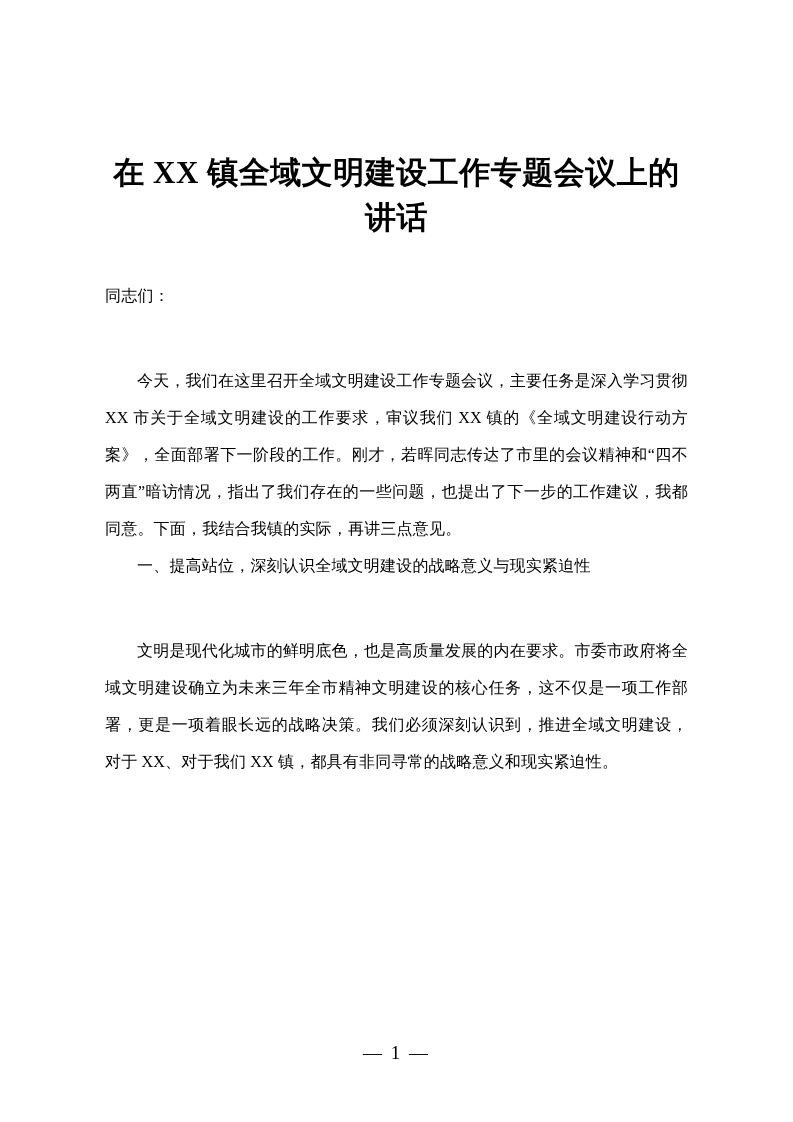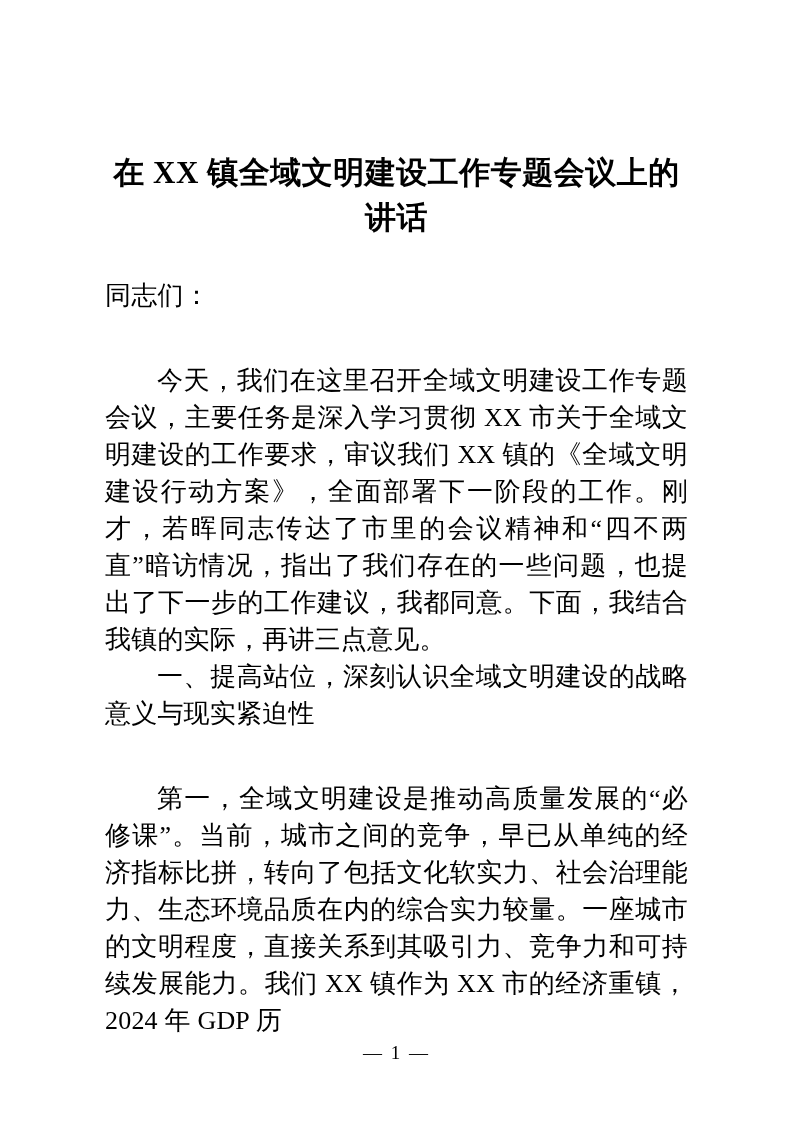--- a/index.html
+++ b/index.html
@@ -22,21 +22,21 @@
   }
   .doc-title {
     font-size: 31px;
     line-height: 45px;
     font-weight: bold;
     text-align: center;
     letter-spacing: 0.5px;
     margin-bottom: 37px;
   }
   .doc-body p {
-    font-size: 26px;
+    font-size: 16px;
     line-height: 37px;
     text-align: justify;
     text-justify: inter-character;
     letter-spacing: 0.2px;
   }
   .salutation {
     text-indent: 0;
   }
   .body-para {
     text-indent: 2em;
@@ -64,18 +64,18 @@
 
   <h1 class="doc-title">
     <span>在 XX 镇全域文明建设工作专题会议上的</span><br>
     <span>讲话</span>
   </h1>
 
   <div class="doc-body">
     <p class="salutation">同志们：</p>
     <p class="body-para">今天，我们在这里召开全域文明建设工作专题会议，主要任务是深入学习贯彻 XX 市关于全域文明建设的工作要求，审议我们 XX 镇的《全域文明建设行动方案》，全面部署下一阶段的工作。刚才，若晖同志传达了市里的会议精神和“四不两直”暗访情况，指出了我们存在的一些问题，也提出了下一步的工作建议，我都同意。下面，我结合我镇的实际，再讲三点意见。</p>
     <p class="heading-para">一、提高站位，深刻认识全域文明建设的战略意义与现实紧迫性</p>
-    <p class="body-para">第一，全域文明建设是推动高质量发展的“必修课”。当前，城市之间的竞争，早已从单纯的经济指标比拼，转向了包括文化软实力、社会治理能力、生态环境品质在内的综合实力较量。一座城市的文明程度，直接关系到其吸引力、竞争力和可持续发展能力。我们 XX 镇作为 XX 市的经济重镇，2024 年 GDP 历</p>
+    <p class="body-para">文明是现代化城市的鲜明底色，也是高质量发展的内在要求。市委市政府将全域文明建设确立为未来三年全市精神文明建设的核心任务，这不仅是一项工作部署，更是一项着眼长远的战略决策。我们必须深刻认识到，推进全域文明建设，对于 XX、对于我们 XX 镇，都具有非同寻常的战略意义和现实紧迫性。</p>
   </div>
 
   <div class="doc-footer">— 1 —</div>
 
 </div>
 
 </body></html>

